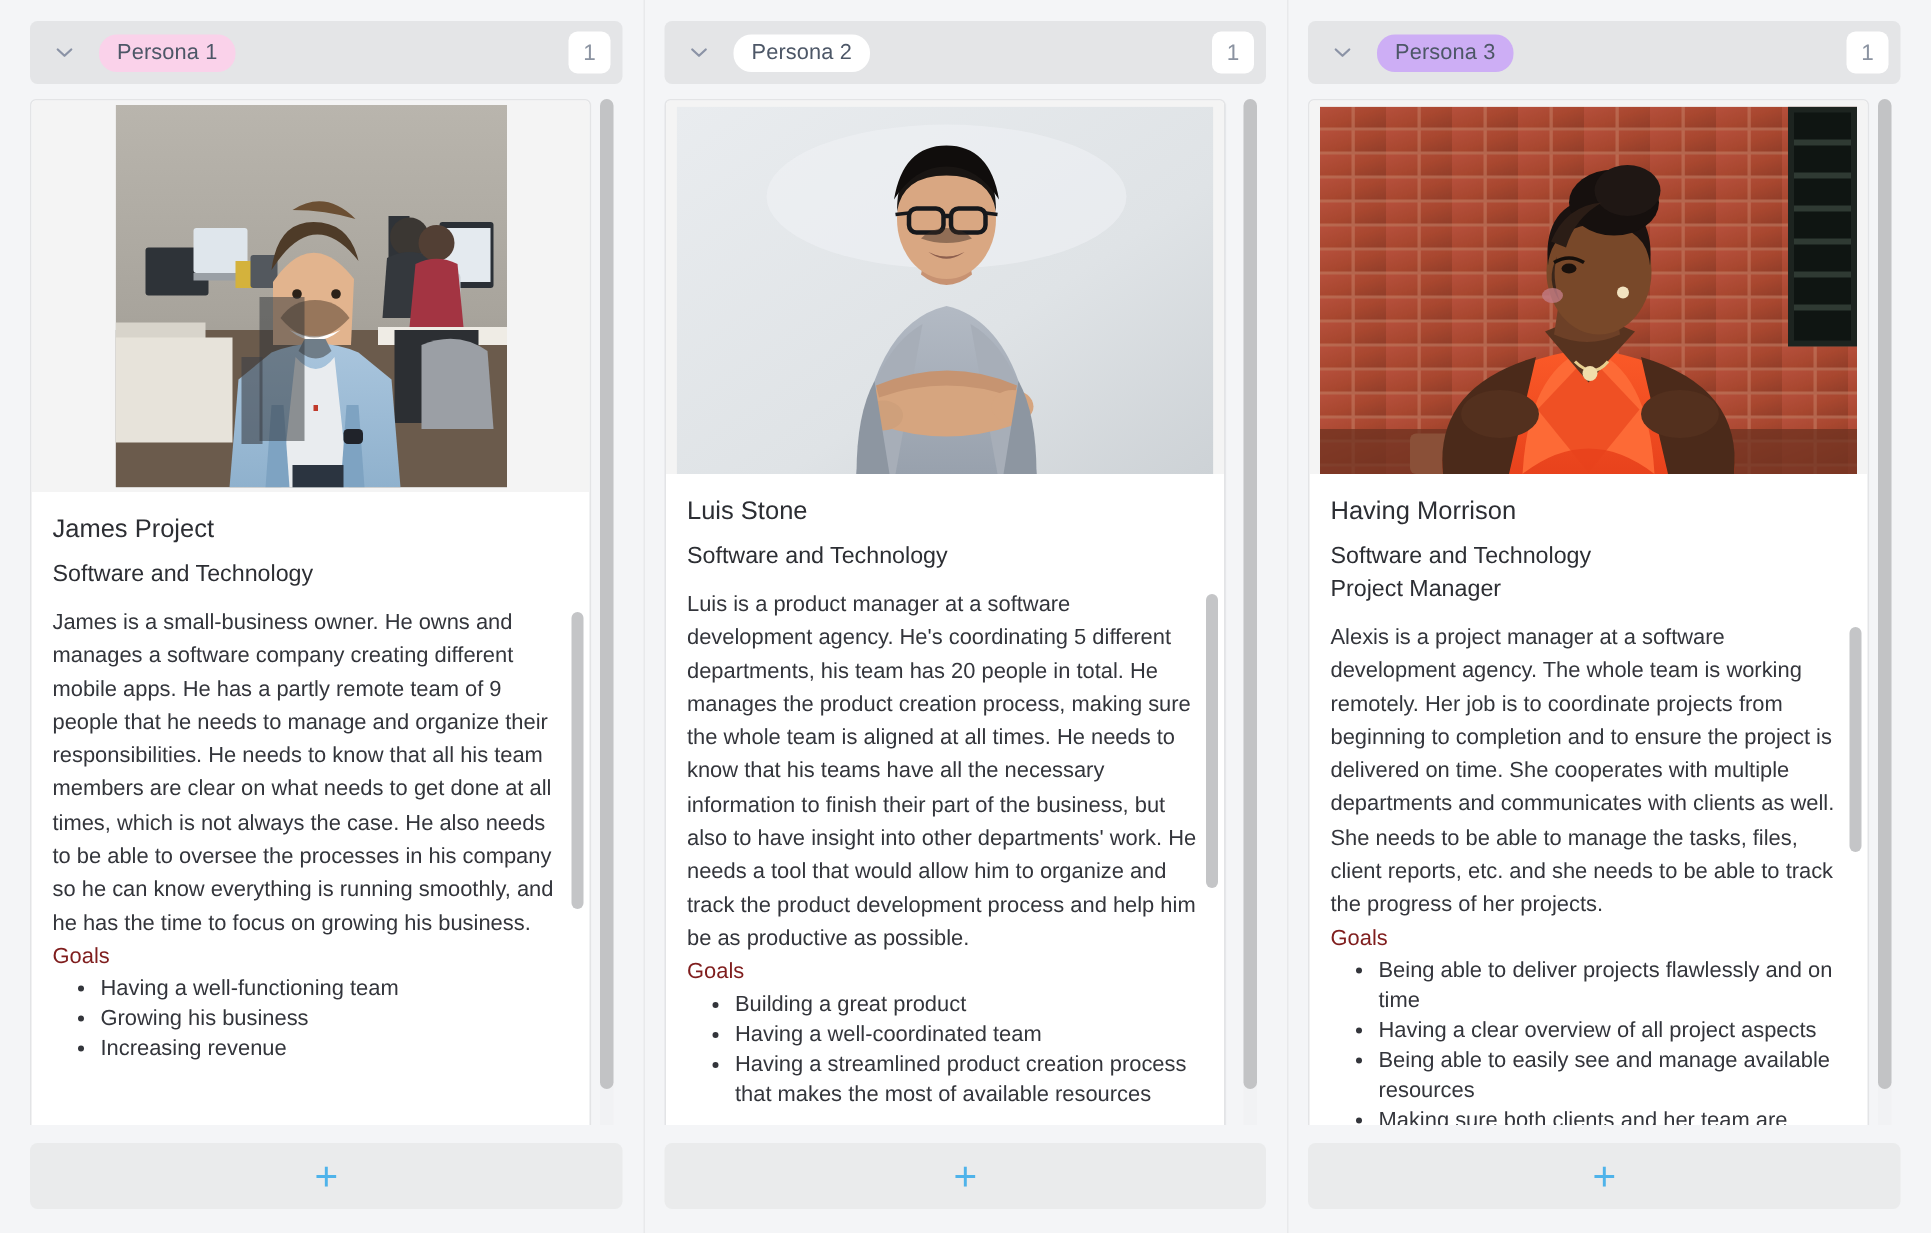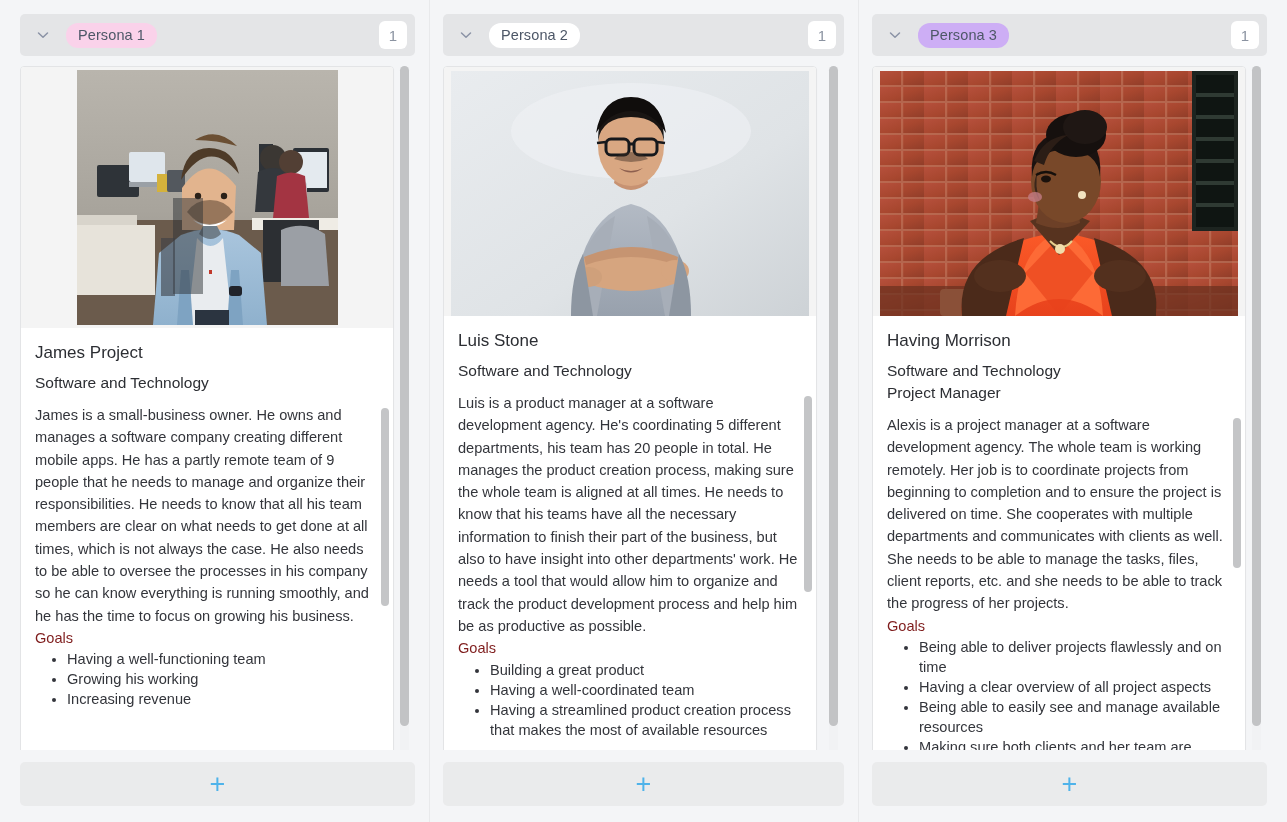--- a/index.html
+++ b/index.html
@@ -331,21 +331,21 @@
           <div class="person-name">James Project</div>
           <div class="person-industry">Software and Technology</div>
         </div>
 
         <div class="desc-wrap">
           <div class="desc">
             <p>James is a small-business owner. He owns and manages a software company creating different mobile apps. He has a partly remote team of 9 people that he needs to manage and organize their responsibilities. He needs to know that all his team members are clear on what needs to get done at all times, which is not always the case. He also needs to be able to oversee the processes in his company so he can know everything is running smoothly, and he has the time to focus on growing his business.</p>
             <div class="goals-label">Goals</div>
             <ul>
               <li>Having a well-functioning team</li>
-              <li>Growing his working</li>
+              <li>Growing his business</li>
               <li>Increasing revenue</li>
             </ul>
           </div>
           <div class="desc-scroll-track">
             <div class="desc-scroll-thumb" style="top:4px;height:198px;"></div>
           </div>
         </div>
       </div>
     </div>
 

